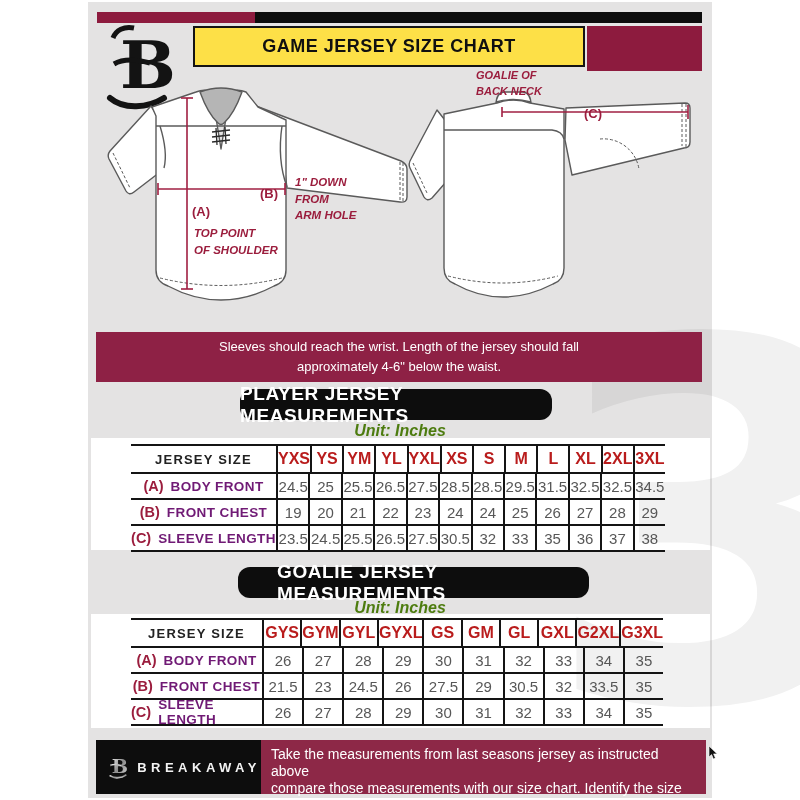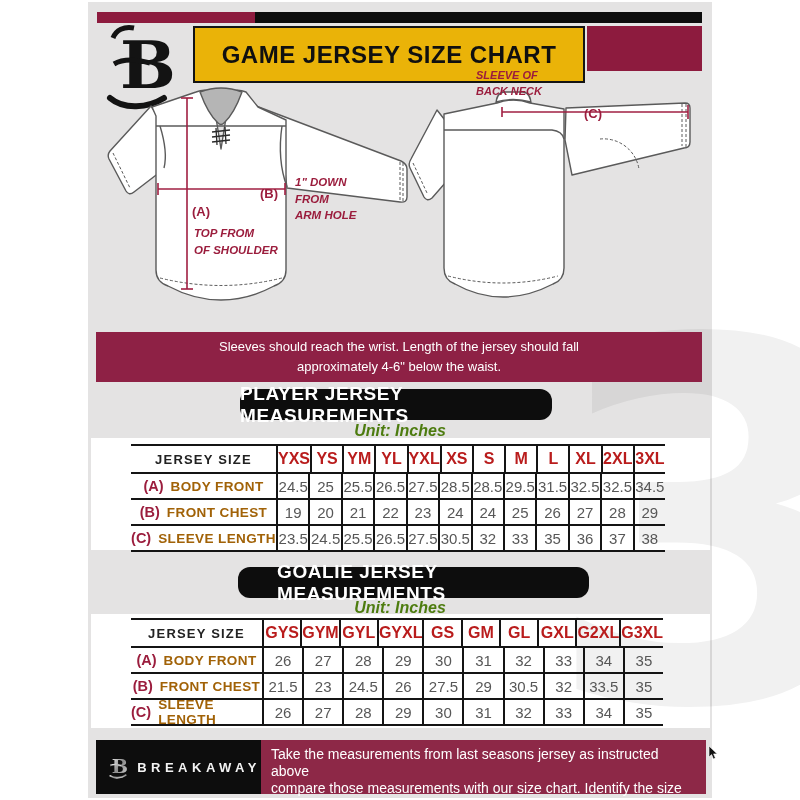--- a/index.html
+++ b/index.html
@@ -8,23 +8,23 @@
     font-family:"Liberation Sans",sans-serif;overflow:hidden;
   }
   .card{position:absolute;left:88px;top:2px;width:624px;height:796px;background:#e4e3e3;}
   .abs{position:absolute;}
   .z1{z-index:1;}.z2{z-index:2;}.z3{z-index:3;}
 
   
   .topbar-maroon{left:9px;top:10px;width:158px;height:11px;background:#8d1b3e;}
   .topbar-black{left:167px;top:10px;width:447px;height:11px;background:#0d0d0d;}
   .title-box{
-    left:105px;top:24px;width:392px;height:57px;background:#eab308;border:2px solid #141414;
+    left:105px;top:24px;width:392px;height:41px;background:#fde047;border:2px solid #141414;
     box-sizing:border-box;display:flex;align-items:center;justify-content:center;
-    font-size:24px;font-weight:bold;letter-spacing:.5px;color:#101010;
+    font-size:18px;font-weight:bold;letter-spacing:.5px;color:#101010;
   }
   .title-maroon-block{left:499px;top:24px;width:115px;height:45px;background:#8d1b3e;}
 
   
   .diag-label{color:#9b1d3d;font-weight:bold;}
   .diag-note{color:#9b1d3d;font-weight:bold;font-style:italic;font-size:11.5px;line-height:1.45;}
   .key-label{font-size:13px;}
 
   
   .banner{
@@ -50,21 +50,21 @@
   .size-table{left:43px;}
   .t-row{display:flex;border-bottom:2px solid #141414;height:24px;}
   .t-header{border-top:2px solid #141414;height:26px;}
   .t-cell{border-left:2px solid #141414;flex:1;display:flex;align-items:center;justify-content:center;}
   .t-first{display:flex;align-items:center;justify-content:center;}
   .pt .t-first{width:145px;}
   .gt .t-first{width:131px;}
   .t-size-header{font-size:13px;font-weight:bold;letter-spacing:1.2px;color:#222;}
   .t-size{font-size:16px;font-weight:bold;color:#b91c1c;}
   .t-key{color:#9b1d3d;font-weight:bold;font-size:14.5px;margin-right:7px;}
-  .t-lbl{font-size:13.5px;font-weight:bold;letter-spacing:.4px;color:#a16207;}
+  .t-lbl{font-size:13.5px;font-weight:bold;letter-spacing:.4px;color:#701a75;}
   .t-val{font-size:15px;color:#575757;}
 
   
   .footer-black{
     left:8px;top:738px;width:165px;height:54px;background:#0d0d0d;
     display:flex;align-items:center;padding-left:12px;box-sizing:border-box;
   }
   .footer-brand{color:#f2f2f2;font-size:13px;font-weight:bold;letter-spacing:4.5px;margin-left:7px;}
   .footer-maroon{
     left:173px;top:738px;width:445px;height:54px;background:#8d2847;color:#ffffff;
@@ -141,33 +141,33 @@
       <path d="M158,187 L285,187"></path>
       <path d="M158,181 L158,193"></path>
         <path d="M285,181 L285,193"></path>
       <path d="M502,110 L688,110"></path>
       <path d="M502,105 L502,115"></path>
         <path d="M688,103 L688,117"></path>
     </g>
   </svg>
 
   <div class="abs z3 diag-note" style="left:388px;top:66px;font-size:11px;">
-    <div>SLEEVE OF</div>
+    <div>GOALIE OF</div>
     <div>BACK NECK</div>
   </div>
   <div class="abs z3 diag-label key-label" style="left:496px;top:104px;">(C)</div>
   <div class="abs z3 diag-label key-label" style="left:172px;top:184px;">(B)</div>
   <div class="abs z3 diag-note" style="left:207px;top:172px;">
     <div>1" DOWN</div>
     <div>FROM</div>
     <div>ARM HOLE</div>
   </div>
   <div class="abs z3 diag-label key-label" style="left:104px;top:202px;">(A)</div>
   <div class="abs z3 diag-note" style="left:106px;top:223px;">
-    <div>TOP FROM</div>
+    <div>TOP POINT</div>
     <div>OF SHOULDER</div>
   </div>
 
   <div class="abs z3 banner">
     <div>Sleeves should reach the wrist. Length of the jersey should fall</div>
     <div>approximately 4-6" below the waist.</div>
   </div>
 
   <div class="abs z1 band band-player"></div>
   <div class="abs z1 band band-goalie"></div>

